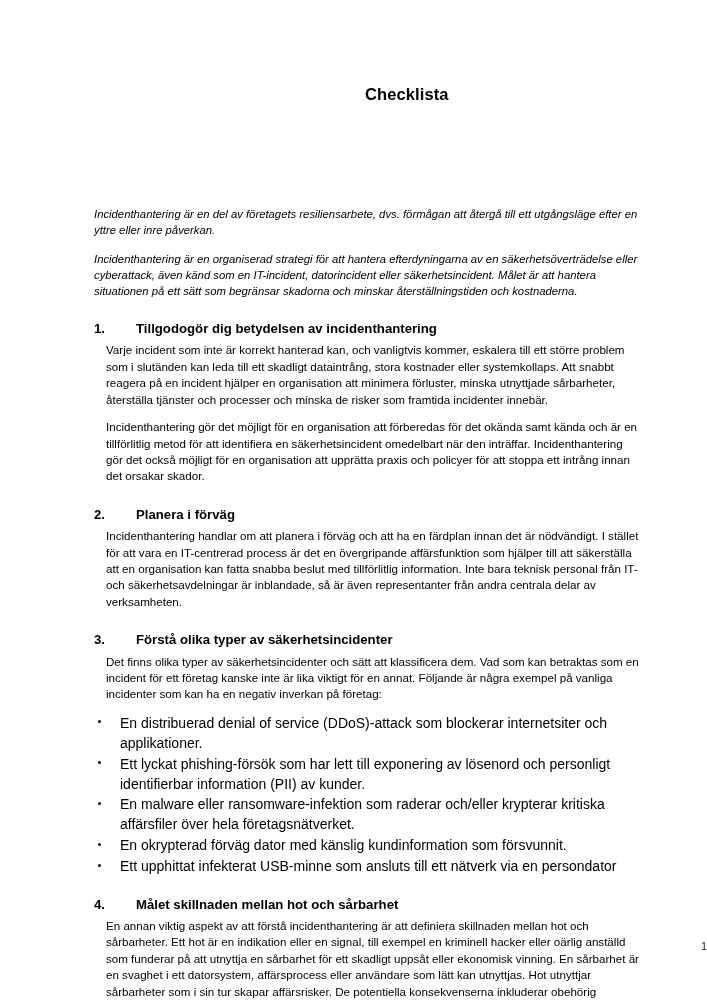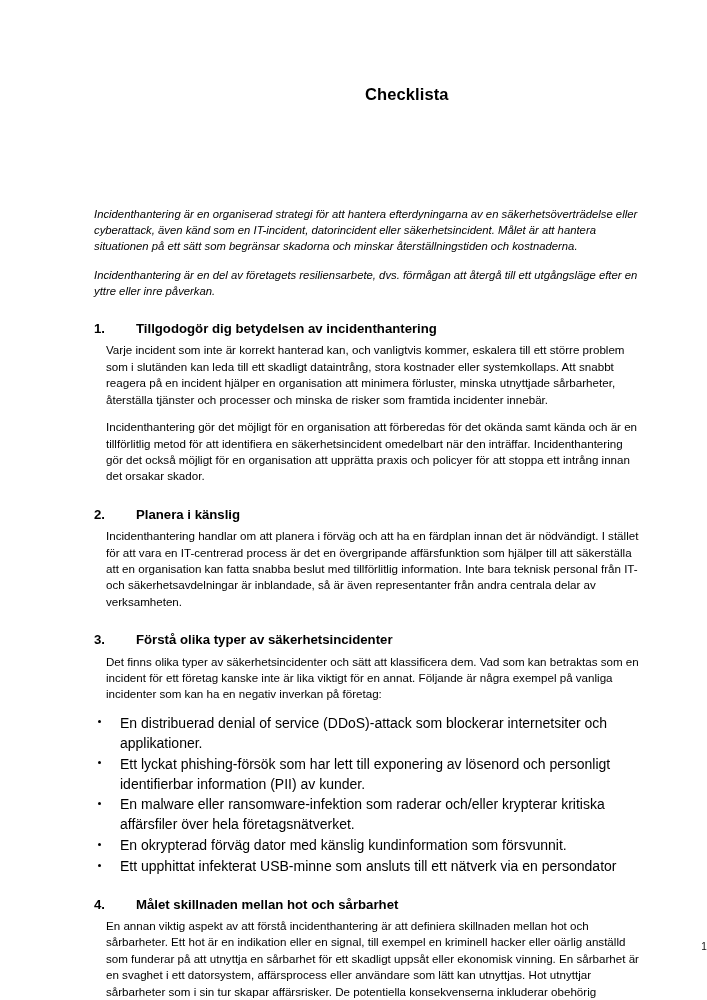--- a/index.html
+++ b/index.html
@@ -124,40 +124,40 @@
 <body>
 
 <div class="page">
 
   <div class="header">
     <div class="doc-title">Checklista</div>
   </div>
 
   <div class="content">
 
+    <p class="intro-par">Incidenthantering är en del av företagets resiliensarbete, dvs. förmågan att återgå till ett utgångsläge efter en yttre eller inre påverkan.</p>
     <p class="intro-par">Incidenthantering är en organiserad strategi för att hantera efterdyningarna av en säkerhetsöverträdelse eller cyberattack, även känd som en IT-incident, datorincident eller säkerhetsincident. Målet är att hantera situationen på ett sätt som begränsar skadorna och minskar återställningstiden och kostnaderna.</p>
-    <p class="intro-par">Incidenthantering är en del av företagets resiliensarbete, dvs. förmågan att återgå till ett utgångsläge efter en yttre eller inre påverkan.</p>
 
     <div class="spacer-sec"></div>
 
     <div class="section">
       <div class="sec-heading">
         <span class="sec-num">1.</span>
         <span class="sec-title">Tillgodogör dig betydelsen av incidenthantering</span>
       </div>
       <p class="body-par">Varje incident som inte är korrekt hanterad kan, och vanligtvis kommer, eskalera till ett större problem som i slutänden kan leda till ett skadligt dataintrång, stora kostnader eller systemkollaps. Att snabbt reagera på en incident hjälper en organisation att minimera förluster, minska utnyttjade sårbarheter, återställa tjänster och processer och minska de risker som framtida incidenter innebär.</p>
       <p class="body-par tight">Incidenthantering gör det möjligt för en organisation att förberedas för det okända samt kända och är en tillförlitlig metod för att identifiera en säkerhetsincident omedelbart när den inträffar. Incidenthantering gör det också möjligt för en organisation att upprätta praxis och policyer för att stoppa ett intrång innan det orsakar skador.</p>
     </div>
 
     <div class="spacer-sec"></div>
 
     <div class="section">
       <div class="sec-heading">
         <span class="sec-num">2.</span>
-        <span class="sec-title">Planera i känslig</span>
+        <span class="sec-title">Planera i förväg</span>
       </div>
       <p class="body-par tight">Incidenthantering handlar om att planera i förväg och att ha en färdplan innan det är nödvändigt. I stället för att vara en IT-centrerad process är det en övergripande affärsfunktion som hjälper till att säkerställa att en organisation kan fatta snabba beslut med tillförlitlig information. Inte bara teknisk personal från IT-och säkerhetsavdelningar är inblandade, så är även representanter från andra centrala delar av verksamheten.</p>
     </div>
 
     <div class="spacer-sec"></div>
 
     <div class="section">
       <div class="sec-heading">
         <span class="sec-num">3.</span>
         <span class="sec-title">Förstå olika typer av säkerhetsincidenter</span>

